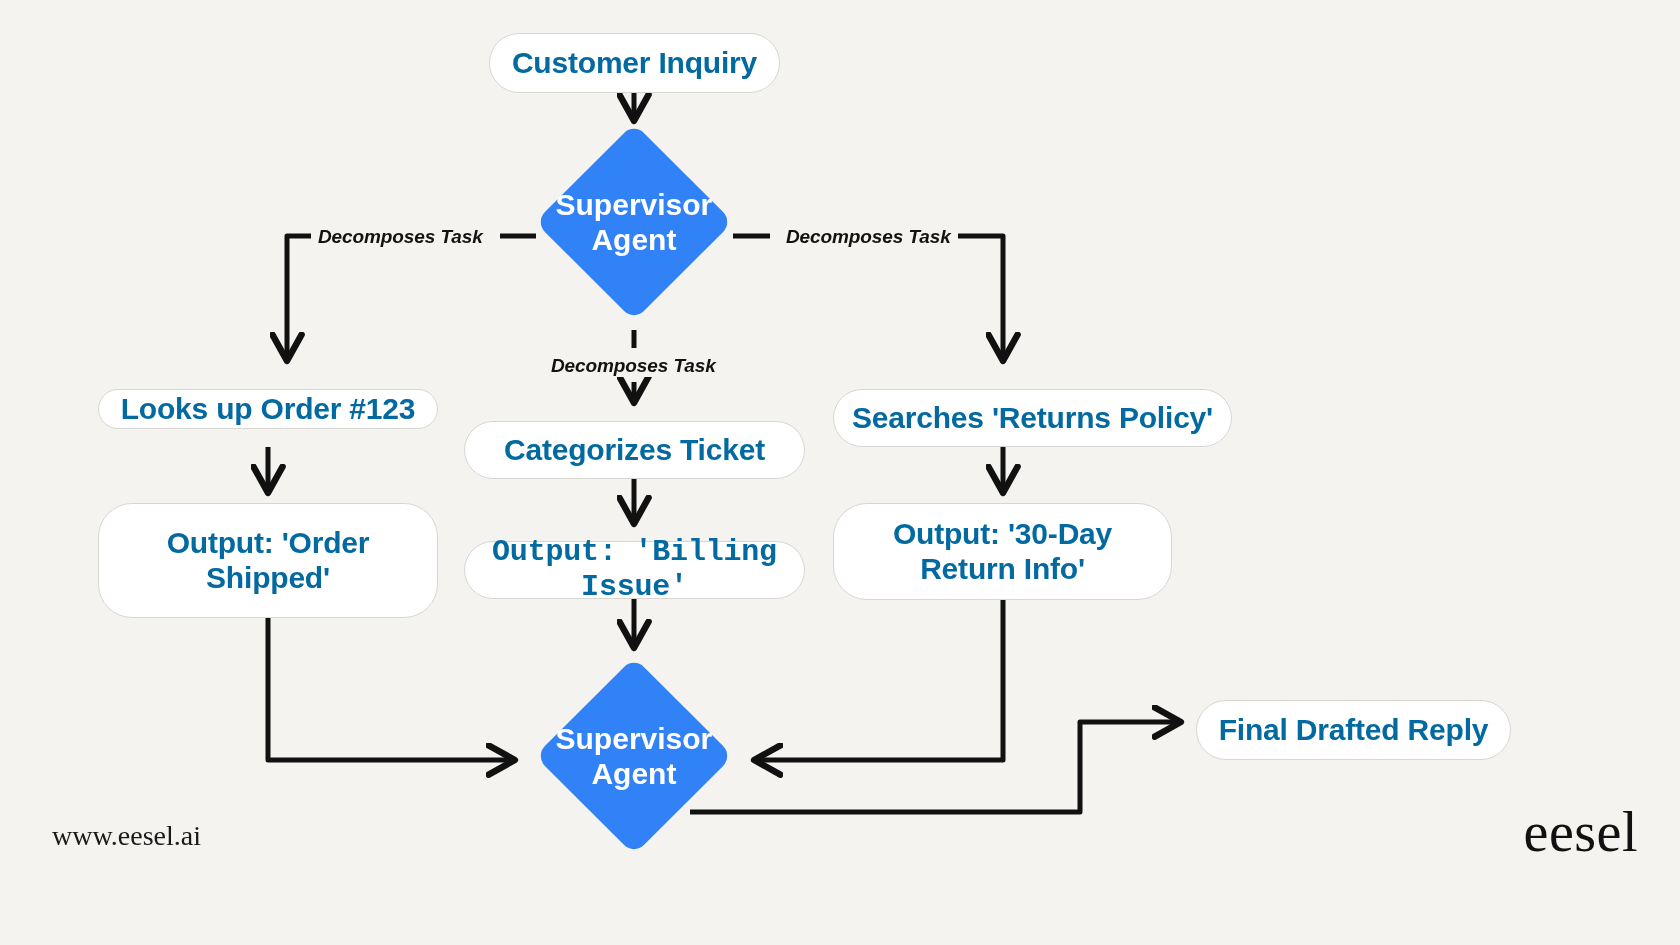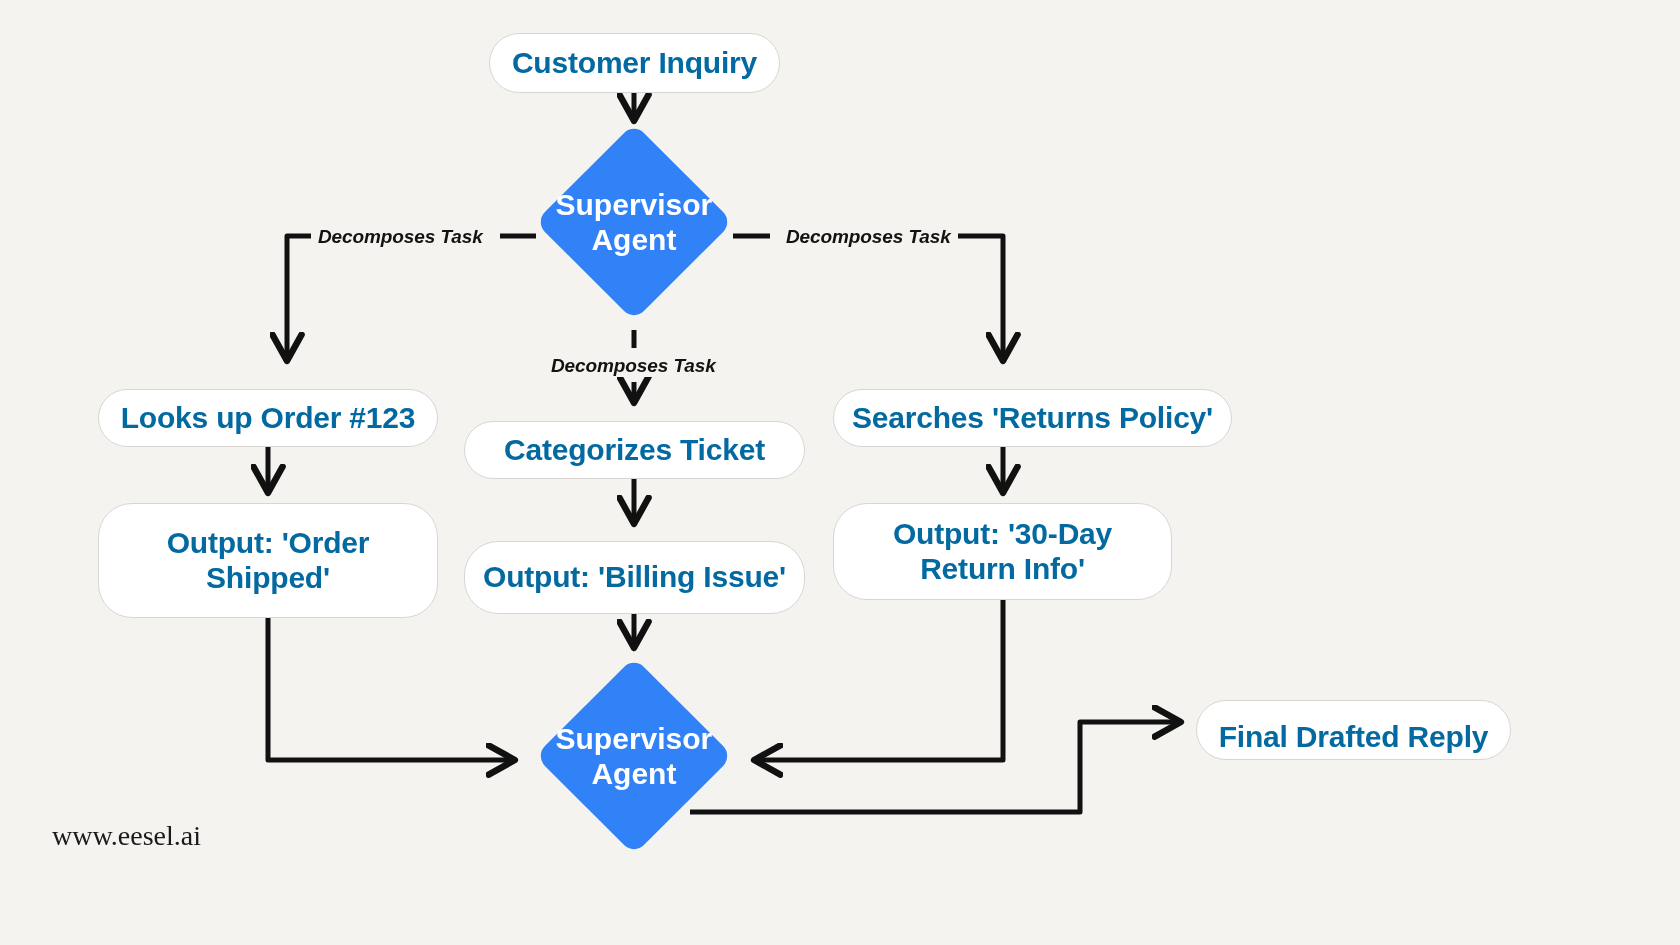--- a/index.html
+++ b/index.html
@@ -133,51 +133,52 @@
     <span class="diamond-label">Supervisor
 Agent</span>
   </div>
 
   <div class="edge-label" style="left:311px; top:226px;">Decomposes Task</div>
 
   <div class="edge-label" style="left:544px; top:355px;">Decomposes Task</div>
 
   <div class="edge-label" style="left:779px; top:226px;">Decomposes Task</div>
 
-  <div class="node box box-lg" style="left:98px; top:389px; width:340px; height:58px;">
+  <div class="node box box-lg" style="left:98px; top:389px; width:340px; height:40px;">
     <span>Looks up Order #123</span>
   </div>
 
   <div class="node box box-lg" style="left:833px; top:389px; width:399px; height:58px;">
     <span>Searches 'Returns Policy'</span>
   </div>
 
   <div class="node box box-lg" style="left:464px; top:421px; width:341px; height:58px;">
     <span>Categorizes Ticket</span>
   </div>
 
   <div class="node box box-lg" style="left:98px; top:503px; width:340px; height:115px; white-space:pre-line;">
     <span>Output: 'Order
 Shipped'</span>
   </div>
 
-  <div class="node box box-lg" style="left:464px; top:541px; width:341px; height:73px;">
+  <div class="node box box-lg" style="left:464px; top:541px; width:341px; height:58px;font-family:Liberation Mono, monospace;">
     <span>Output: 'Billing Issue'</span>
   </div>
 
   <div class="node box box-lg" style="left:833px; top:503px; width:339px; height:97px; white-space:pre-line;">
     <span>Output: '30-Day
 Return Info'</span>
   </div>
 
   <div class="node diamond" style="left:564px; top:686px; width:140px; height:140px;">
     <span class="diamond-label">Supervisor
 Agent</span>
   </div>
 
-  <div class="node box box-lg" style="left:1196px; top:700px; width:315px; height:60px;align-items:flex-end;">
+  <div class="node box box-lg" style="left:1196px; top:700px; width:315px; height:60px;">
     <span>Final Drafted Reply</span>
   </div>
 
   <div class="footer-url">www.eesel.ai</div>
 
+  <div class="brand-logo">eesel</div>
 
 </div>
 
 </body></html>

